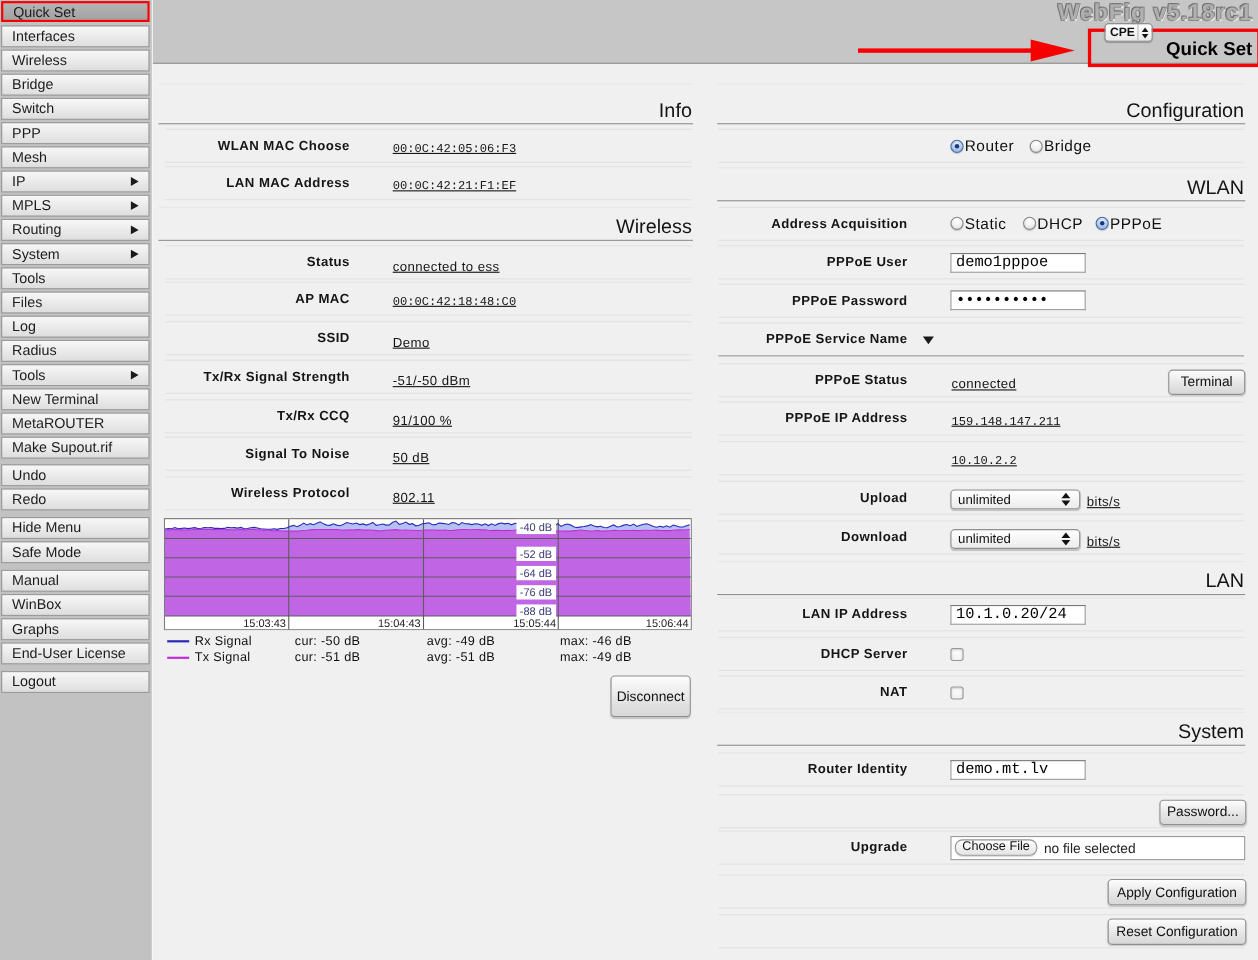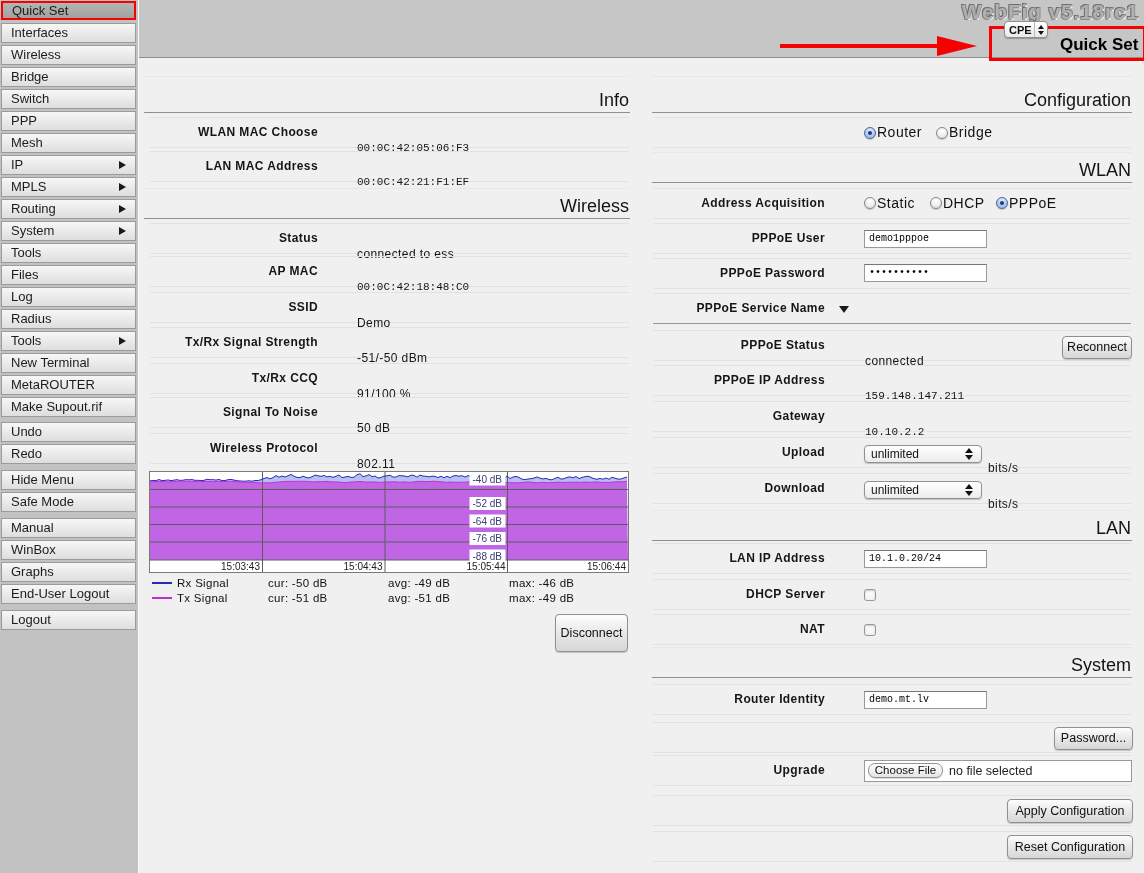--- a/index.html
+++ b/index.html
@@ -16,27 +16,27 @@
 #cpesel .t { position:absolute; left:4px; top:1px; font-size:11px; font-weight:bold; color:#111; line-height:14px; }
 #cpesel .sep { position:absolute; left:29px; top:0; width:1px; height:15px; background:#bbb; }
 #cpesel .a { position:absolute; left:33px; width:0; height:0; }
 #cpesel .a.u { top:3px; border-left:3px solid transparent; border-right:3px solid transparent; border-bottom:4.5px solid #111; }
 #cpesel .a.d { top:9px; border-left:3px solid transparent; border-right:3px solid transparent; border-top:4.5px solid #111; }
 #qslabel { position:absolute; left:921px; top:35px; font-size:17px; font-weight:bold; color:#000; }
 .hd { position:absolute; border-top:1px solid #e8e8e8; border-bottom:1px solid #8f8f8f; font-size:18px; color:#141414; text-align:right; display:flex; align-items:flex-end; justify-content:flex-end; padding-bottom:1px; padding-right:1px; }
 .row { position:absolute; height:31px; border-top:1px solid #e2e2e2; border-bottom:1px solid #e2e2e2; }
 .row.dark { border-bottom:1px solid #979797; }
 .lb { position:absolute; left:0; top:0; height:29px; line-height:29px; text-align:right; font-weight:bold; font-size:12px; letter-spacing:0.4px; color:#151515; }
-.v { position:absolute; top:16px; height:29px; line-height:29px; font-size:12px; letter-spacing:0.4px; color:#151515; }
+.v { position:absolute; top:4px; height:29px; line-height:29px; font-size:12px; letter-spacing:0.4px; color:#151515;text-decoration:underline; }
 .v.mono { font-family:"Liberation Mono",monospace; font-size:11px; letter-spacing:0; }
 .radio { position:absolute; top:8.5px; width:12px; height:12px; border-radius:50%; border:1px solid #868686; background:radial-gradient(circle at 50% 30%, #ffffff 0%, #f2f2f2 45%, #d9d9d9 100%); box-shadow:0 1px 1px rgba(0,0,0,.18); }
 .radio.on { border:1px solid #49699f; background:radial-gradient(circle at 50% 28%, #e8f0fc 0%, #b9d0f3 45%, #86abe4 100%); }
 .radio.on::after { content:""; position:absolute; left:3px; top:3px; width:4px; height:4px; border-radius:50%; background:#1c3a77; }
 .rlbl { position:absolute; top:0; height:29px; line-height:29.5px; font-size:14px; letter-spacing:0.5px; color:#111; }
-.inp { position:absolute; top:5.5px; height:18px; border:1px solid #999; border-top-color:#777; background:#fff; font-family:"Liberation Mono",monospace; font-size:10px; line-height:16px; padding-left:4px; color:#000; }
+.inp { position:absolute; top:5.5px; height:18px; border:1px solid #999; border-top-color:#777; background:#fff; font-family:"Liberation Mono",monospace; font-size:14px; line-height:16px; padding-left:4px; color:#000; }
 .selbox { position:absolute; top:7px; height:18px; background:linear-gradient(#ffffff,#ececec); border:1px solid #909090; border-radius:4px; box-shadow:0 1px 1px rgba(0,0,0,.2); }
 .selt { position:absolute; left:6px; top:1px; font-size:12px; line-height:14px; color:#111; }
 .arrows { position:absolute; right:8px; top:0; width:8px; height:16px; }
 .arrows .up { position:absolute; left:0; top:2px; width:0; height:0; border-left:4px solid transparent; border-right:4px solid transparent; border-bottom:5px solid #111; }
 .arrows .dn { position:absolute; left:0; top:9px; width:0; height:0; border-left:4px solid transparent; border-right:4px solid transparent; border-top:5px solid #111; }
 .cb { position:absolute; top:9px; width:12px; height:12px; border:1px solid #979797; border-radius:2.5px; background:linear-gradient(#fefefe,#f2f2f2); box-shadow:inset 0 1px 2px rgba(0,0,0,.22); }
 .tri { position:absolute; top:12px; width:0; height:0; border-top:7px solid #1a1a1a; border-left:5.5px solid transparent; border-right:5.5px solid transparent; }
 .btn { position:absolute; background:linear-gradient(#fdfdfd,#e6e6e6 55%,#d7d7d7); border:1px solid #8f8f8f; border-radius:4px; font-family:"Liberation Sans",sans-serif; font-size:12.5px; color:#111; box-shadow:0 1px 1px rgba(0,0,0,.18); }
 .filebox { position:absolute; top:4px; width:268px; height:22px; border:1px solid #999; background:#fff; }
 .cfbtn { position:absolute; left:3px; top:2.5px; width:75px; height:15px; background:linear-gradient(#ffffff,#e4e4e4); border:1px solid #929292; border-radius:7px; font-size:11.5px; text-align:center; line-height:13px; color:#111; box-shadow:0 1px 1px rgba(0,0,0,.15); }
@@ -69,21 +69,21 @@
 <div class="mi" style="top:353px">New Terminal</div>
 <div class="mi" style="top:375px">MetaROUTER</div>
 <div class="mi" style="top:397px">Make Supout.rif</div>
 <div class="mi" style="top:422px">Undo</div>
 <div class="mi" style="top:444px">Redo</div>
 <div class="mi" style="top:470px">Hide Menu</div>
 <div class="mi" style="top:492px">Safe Mode</div>
 <div class="mi" style="top:518px">Manual</div>
 <div class="mi" style="top:540px">WinBox</div>
 <div class="mi" style="top:562px">Graphs</div>
-<div class="mi" style="top:584px">End-User Logout</div>
+<div class="mi" style="top:584px">End-User License</div>
 <div class="mi" style="top:610px">Logout</div>
 </div>
 <div id="header">
   <div id="logo">WebFig v5.18rc1</div>
   <div id="arrowshaft"></div>
     <div id="arrowhead"></div>
   <div id="redbox"></div>
   <div id="cpesel">
       <span class="t">CPE</span>
       <span class="sep"></span>
@@ -155,28 +155,27 @@
     <span class="lb" style="width:172px">PPPoE Password</span>
     <span class="inp" style="left:211px;width:123px">••••••••••</span>
   </div>
 <div class="row dark" style="left:653px;top:293px;width:478px">
     <span class="lb" style="width:172px">PPPoE Service Name</span>
     <span class="tri" style="left:186px"></span>
   </div>
 <div class="row" style="left:653px;top:329.5px;width:478px">
     <span class="lb" style="width:172px">PPPoE Status</span>
     <span class="v" style="left:212px">connected</span>
-    <button class="btn" style="left:409px;top:5px;width:70px;height:23px">Reconnect</button>
+    <button class="btn" style="left:409px;top:5px;width:70px;height:23px">Terminal</button>
   </div>
 <div class="row" style="left:653px;top:365px;width:478px">
     <span class="lb" style="width:172px">PPPoE IP Address</span>
     <span class="v mono" style="left:212px">159.148.147.211</span>
   </div>
 <div class="row" style="left:653px;top:400.5px;width:478px">
-    <span class="lb" style="width:172px">Gateway</span>
     <span class="v mono" style="left:212px">10.10.2.2</span>
   </div>
 <div class="row" style="left:653px;top:436.5px;width:478px">
     <span class="lb" style="width:172px">Upload</span>
     <span class="selbox" style="left:211px;width:118px">
       <span class="selt">unlimited</span>
       <span class="arrows">
         <i class="up"></i>
         <i class="dn"></i>
       </span>

